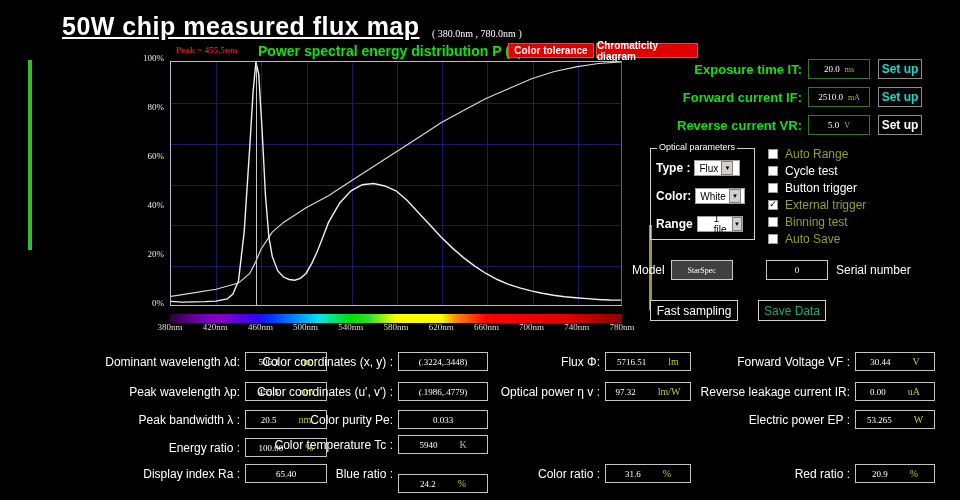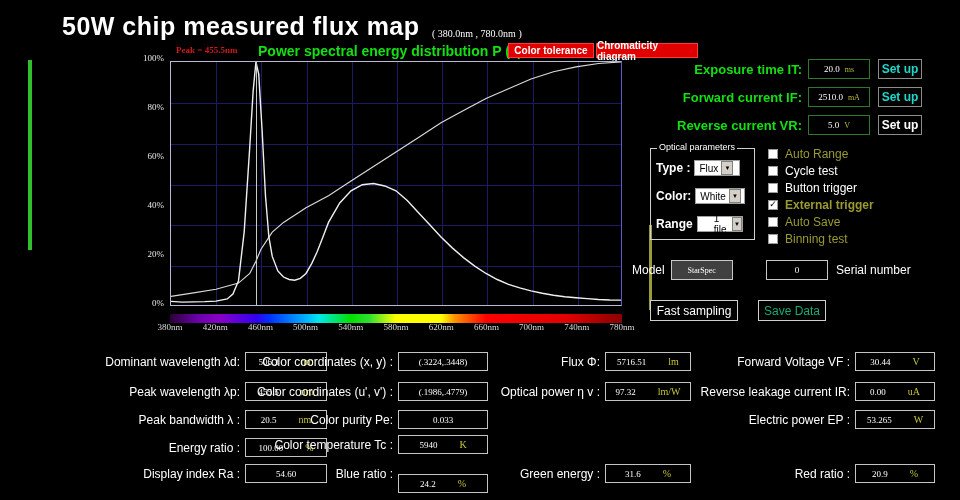--- a/index.html
+++ b/index.html
@@ -2,21 +2,21 @@
 <html><head>
 <meta charset="utf-8">
 <style>
   * { box-sizing: border-box; margin:0; padding:0; }
   body {
     width:960px; height:500px; background:#000; overflow:hidden;
     font-family:"Liberation Sans", sans-serif; color:#fff; position:relative;
   }
   .title {
     position:absolute; left:62px; top:12px;
-    font-size:25px; font-weight:bold; color:#fff; letter-spacing:.5px;
+    font-size:25px; font-weight:bold; color:#fff; letter-spacing:.5px;text-decoration:underline;
   }
   .range-note {
     position:absolute; left:432px; top:28px;
     font-size:10px; color:#fff; font-family:"Liberation Serif", serif;
   }
   .peak-label {
     position:absolute; left:176px; top:45px;
     font-size:9px; color:#d11a1a; font-family:"Liberation Serif", serif; font-weight:bold;
   }
   .psd-title {
@@ -269,29 +269,29 @@
     <div class="ckrow">
       <span class="ckbox"></span>
       <span class="cklabel" style="color: rgb(255, 255, 255);">Cycle test</span>
     </div>
     <div class="ckrow">
       <span class="ckbox"></span>
       <span class="cklabel" style="color: rgb(255, 255, 255);">Button trigger</span>
     </div>
     <div class="ckrow">
       <span class="ckbox">✓</span>
-      <span class="cklabel" style="color: rgb(154, 154, 51); font-weight: bold;">External trigger</span>
+      <span class="cklabel" style="color: rgb(154, 154, 51);">External trigger</span>
+    </div>
+    <div class="ckrow">
+      <span class="ckbox"></span>
+      <span class="cklabel" style="color: rgb(154, 154, 51);">Binning test</span>
     </div>
     <div class="ckrow">
       <span class="ckbox"></span>
       <span class="cklabel" style="color: rgb(154, 154, 51);">Auto Save</span>
-    </div>
-    <div class="ckrow">
-      <span class="ckbox"></span>
-      <span class="cklabel" style="color: rgb(154, 154, 51);">Binning test</span>
     </div>
   </div>
 
 <div class="modelrow">
   <span class="model-lbl">Model</span>
   <span class="model-box">StarSpec</span>
 </div>
 <div class="serial-box">0</div>
 <div class="serial-lbl">Serial number</div>
 <div class="actbtn" id="btn-fast">Fast sampling</div>
@@ -322,21 +322,21 @@
     <div class="ro" style="left: 10px; top: 438px;">
       <span class="rlbl" style="width: 230px;">Energy ratio :</span>
       <span class="rbox" style="width: 82px;">
         <span>100.00</span>
         <span class="u">%</span>
       </span>
     </div>
     <div class="ro" style="left: 10px; top: 464px;">
       <span class="rlbl" style="width: 230px;">Display index Ra :</span>
       <span class="rbox" style="width: 82px;">
-        <span>54.60</span>
+        <span>65.40</span>
       </span>
     </div>
     <div class="ro" style="left: 248px; top: 352px;">
       <span class="rlbl" style="width: 145px;">Color coordinates (x, y) :</span>
       <span class="rbox" style="width: 90px;">
         <span>(.3224,.3448)</span>
       </span>
     </div>
     <div class="ro" style="left: 248px; top: 382px;">
       <span class="rlbl" style="width: 145px;">Color coordinates (u', v') :</span>
@@ -372,21 +372,21 @@
       </span>
     </div>
     <div class="ro" style="left: 500px; top: 382px;">
       <span class="rlbl" style="width: 100px;">Optical power η v :</span>
       <span class="rbox" style="width: 86px;">
         <span>97.32</span>
         <span class="u">lm/W</span>
       </span>
     </div>
     <div class="ro" style="left: 500px; top: 464px;">
-      <span class="rlbl" style="width: 100px;">Green energy :</span>
+      <span class="rlbl" style="width: 100px;">Color ratio :</span>
       <span class="rbox" style="width: 86px;">
         <span>31.6</span>
         <span class="u">%</span>
       </span>
     </div>
     <div class="ro" style="left: 700px; top: 352px;">
       <span class="rlbl" style="width: 150px;">Forward Voltage VF :</span>
       <span class="rbox" style="width: 80px;">
         <span>30.44</span>
         <span class="u">V</span>

